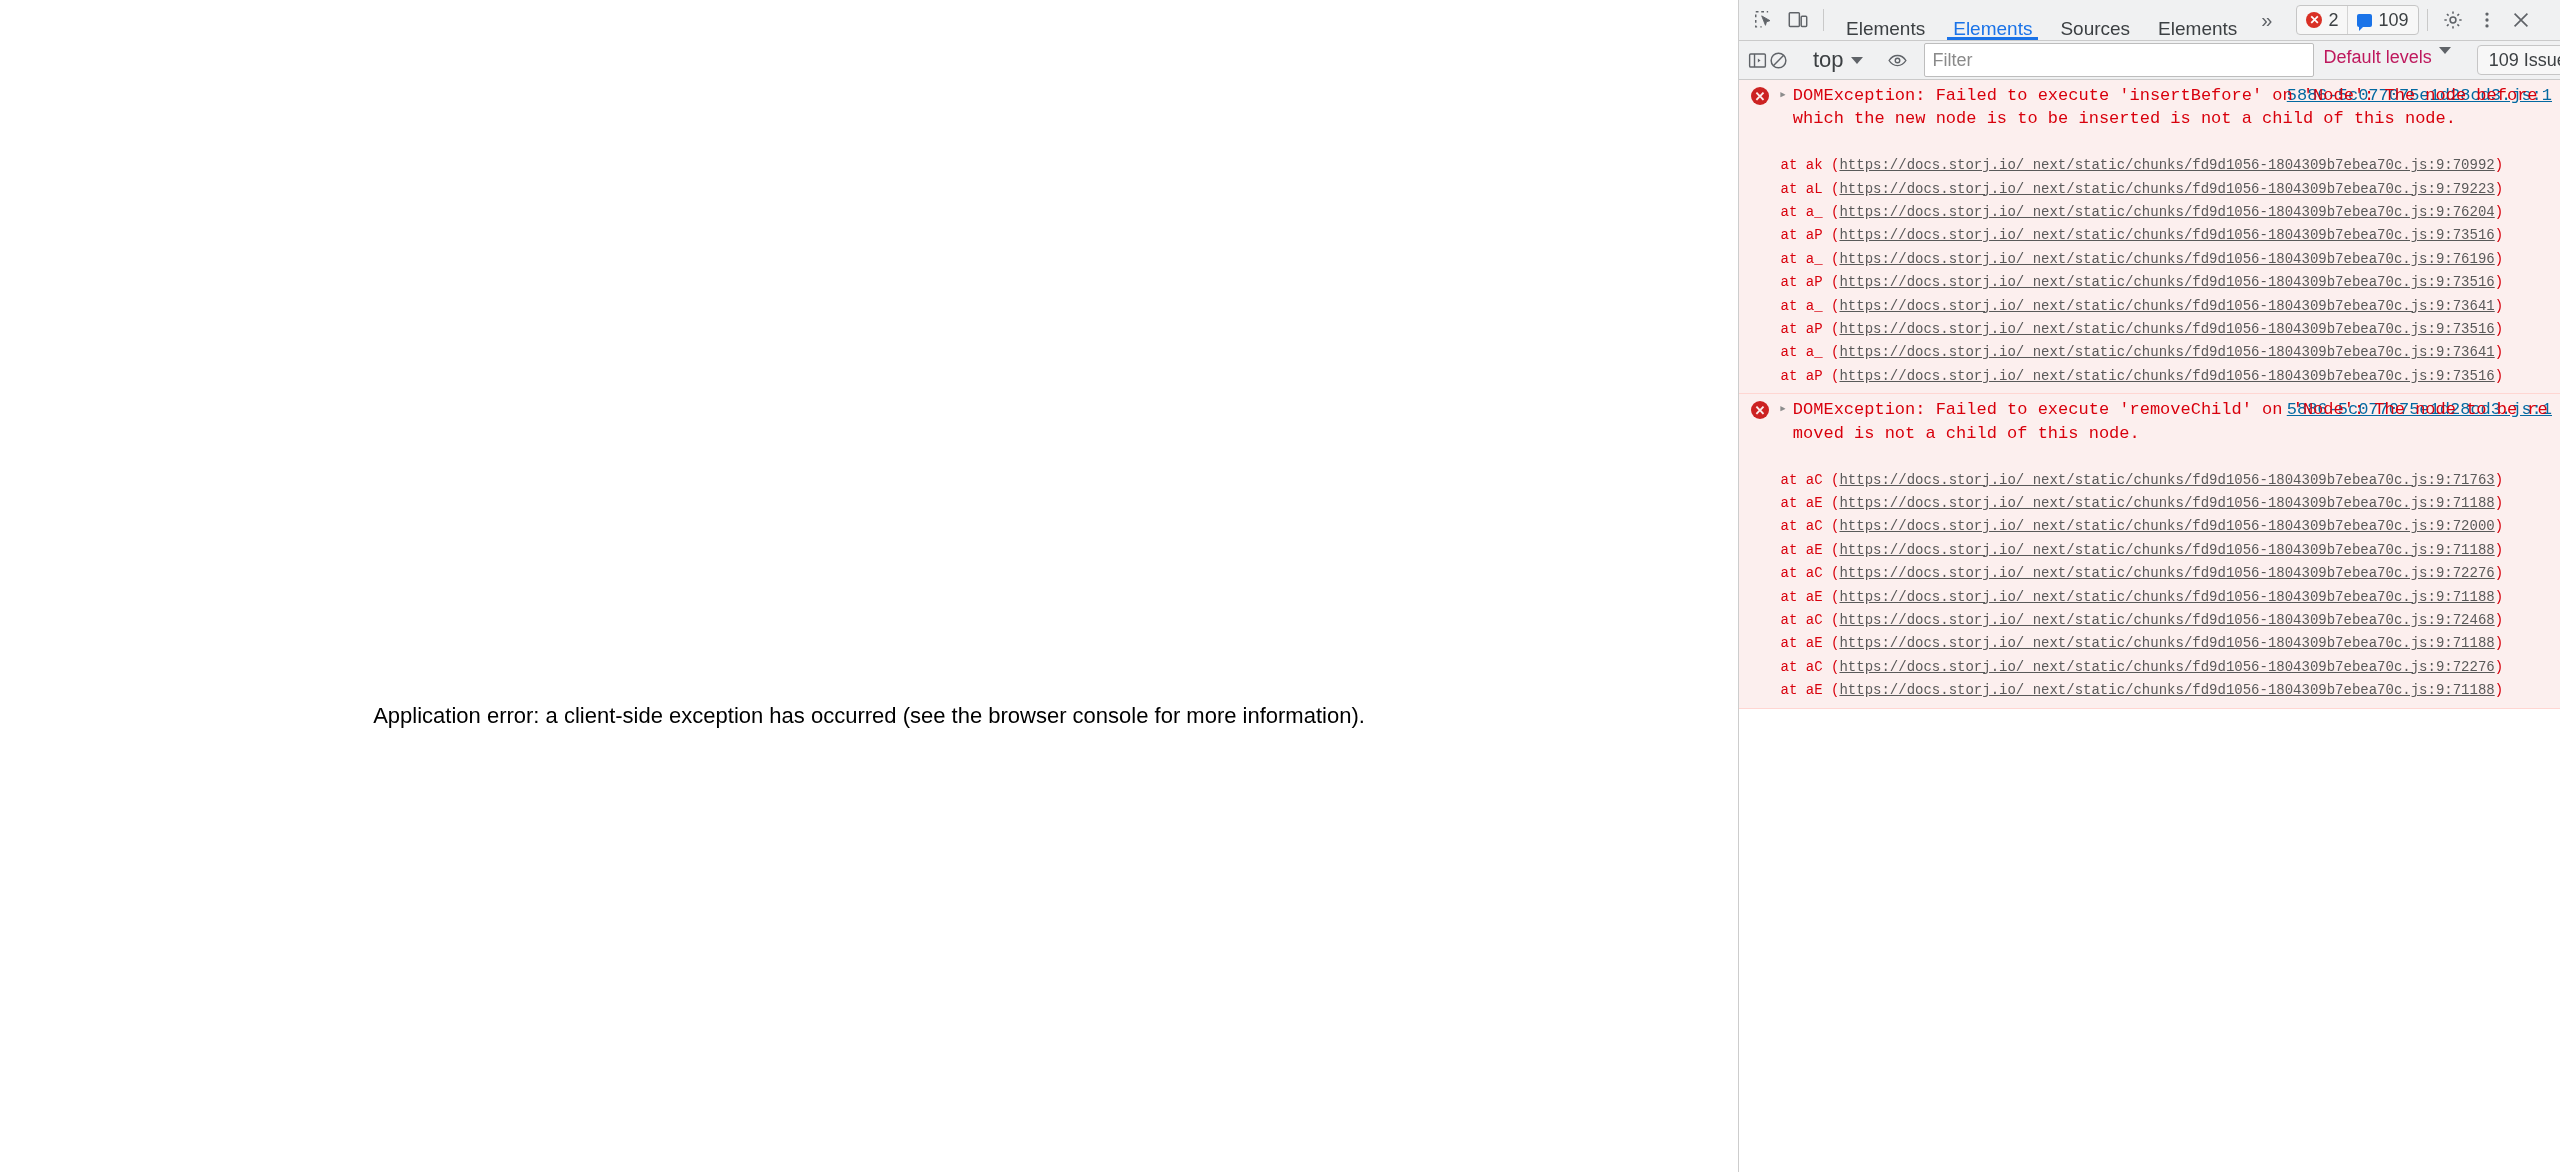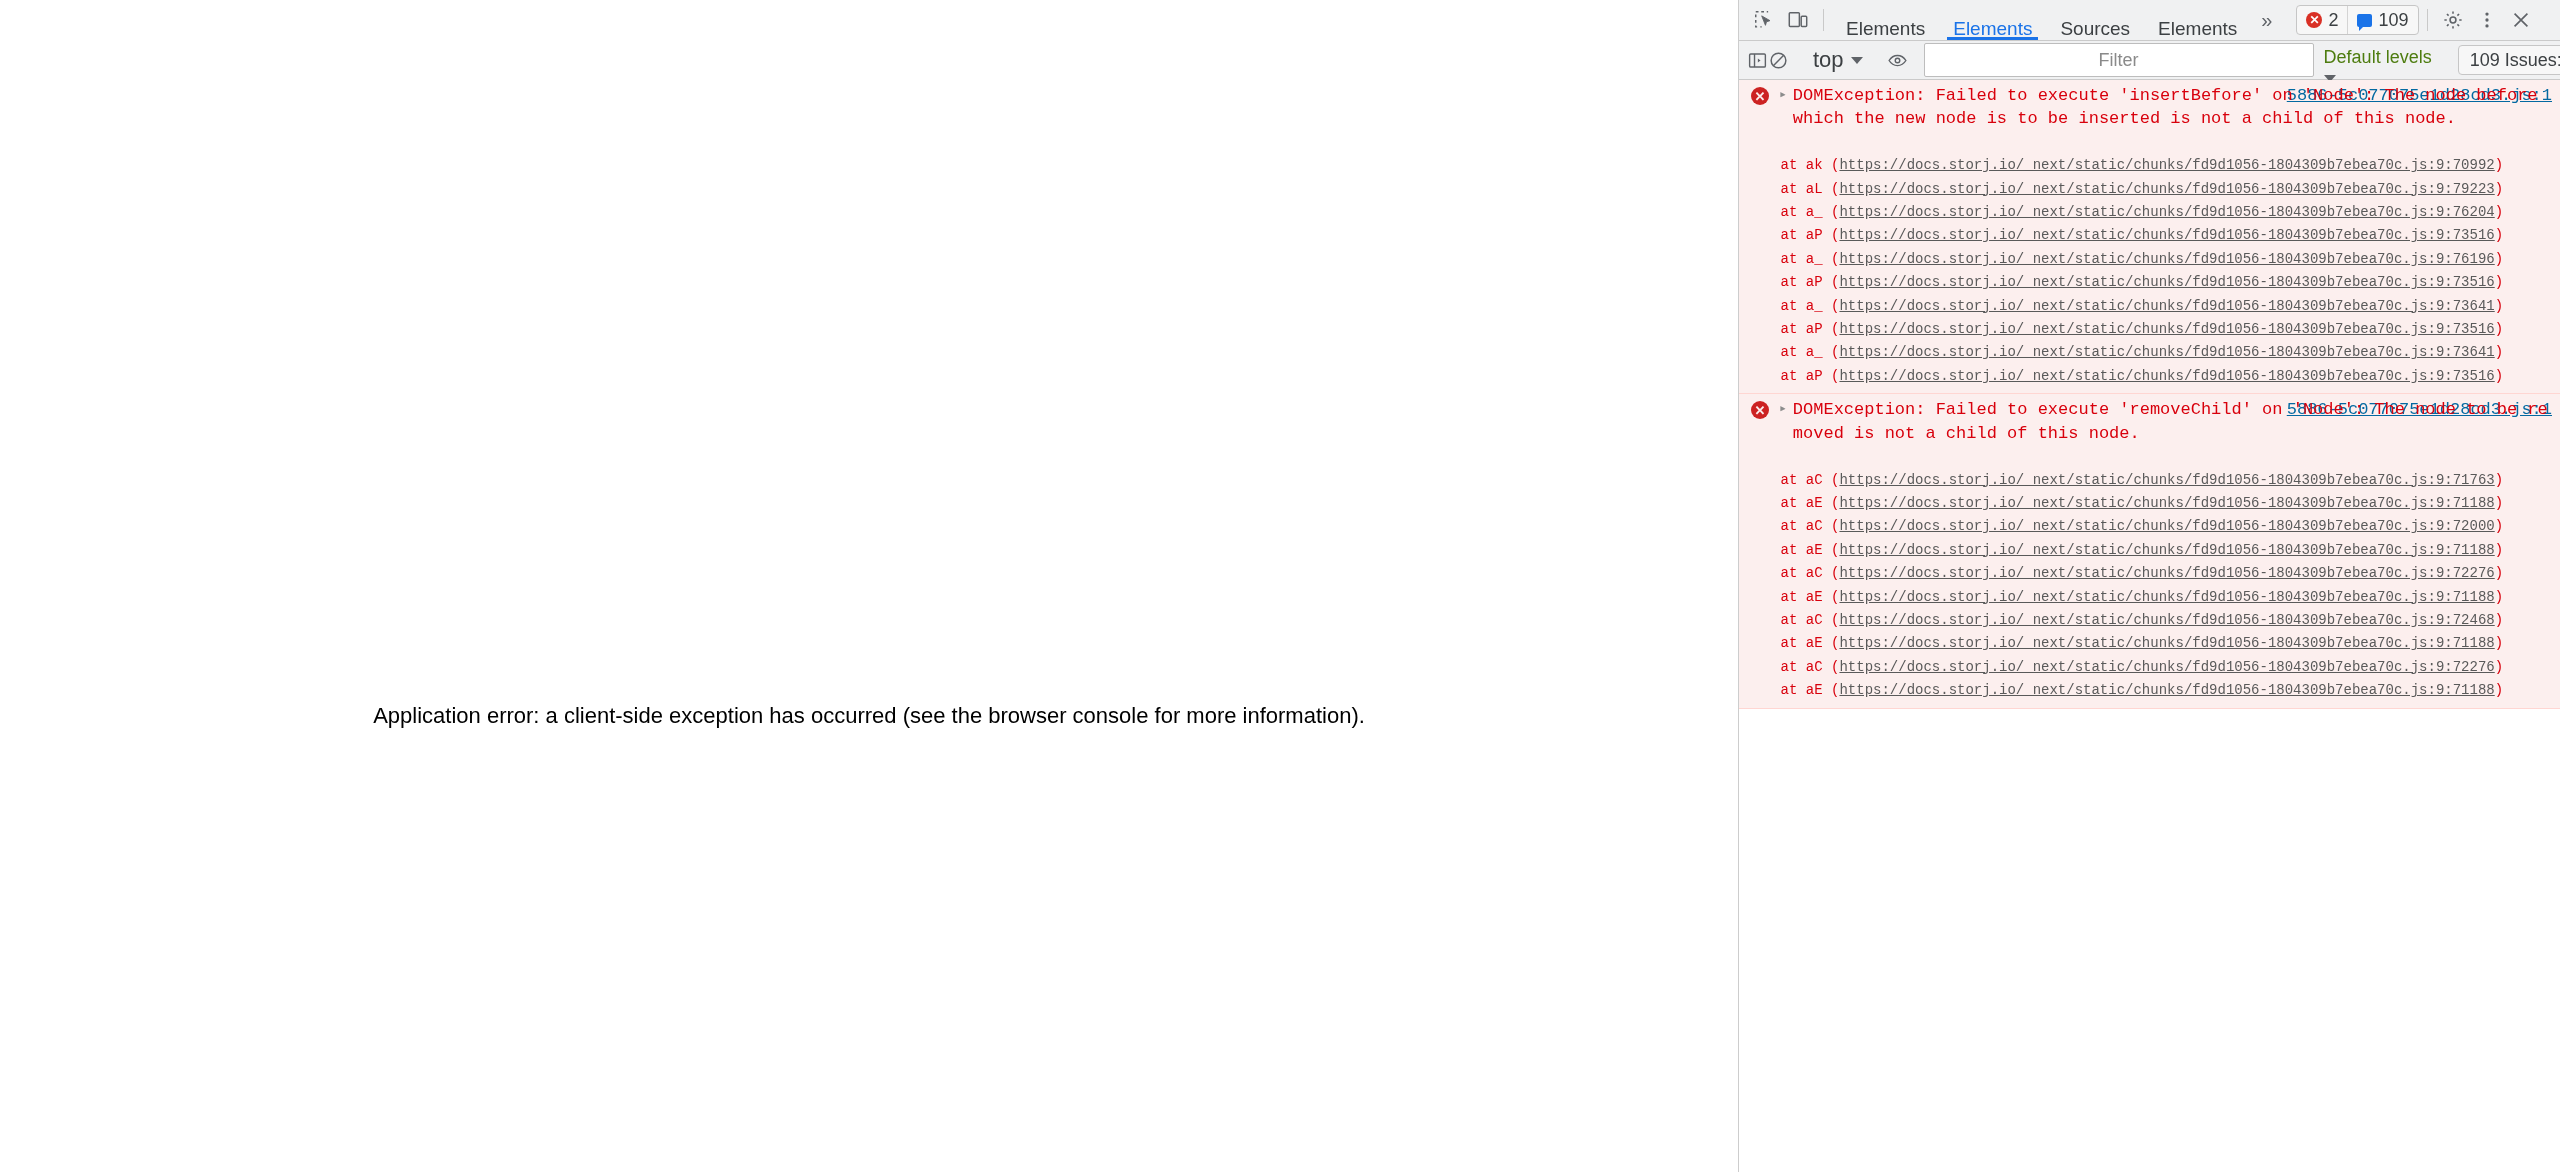--- a/index.html
+++ b/index.html
@@ -194,33 +194,31 @@
     height: 26px;
     border: 1px solid #bdbdbd;
     background: #ffffff;
     border-radius: 2px;
     padding: 16px 8px;
     font-size: 18px;
     color: #3c4043;
     font-family: "Liberation Sans", sans-serif;
     box-sizing: border-box;
     outline: none;
-    text-align: center;
   }
   .filter-input::placeholder { color: #8a8a8a; }
   .levels-select {
     display: flex;
     align-items: flex-start;
     gap: 7px;
     padding: 0 10px;
     height: 26px;
     font-size: 18px;
-    color: #4d7c0f;
+    color: #be185d;
     white-space: nowrap;
-    flex-direction: column;
   }
   .issues-pill {
     display: flex;
     align-items: center;
     gap: 8px;
     border: 1px solid #c6c6c6;
     border-radius: 4px;
     background: #f7f7f7;
     height: 28px;
     padding: 0 11px;

